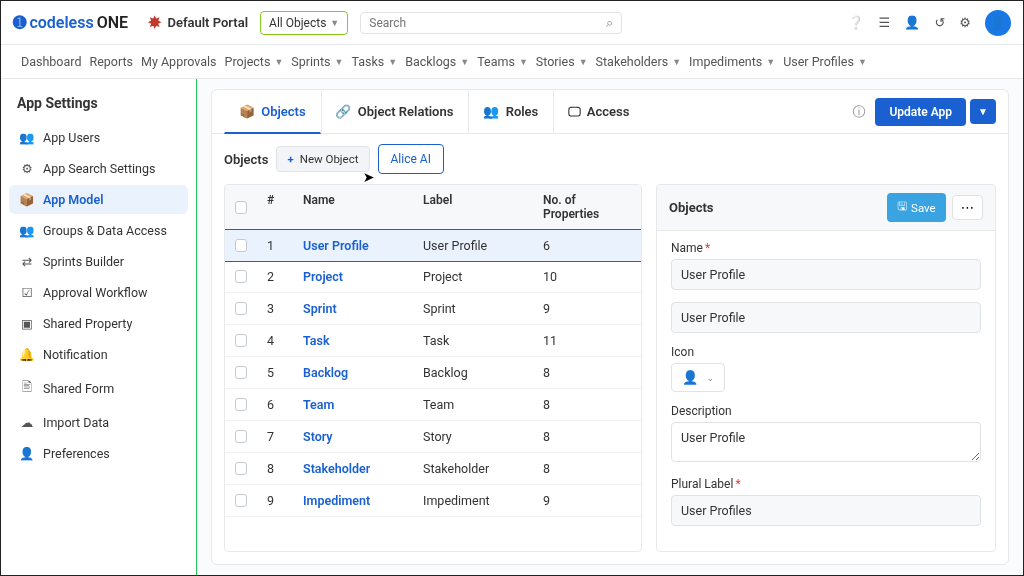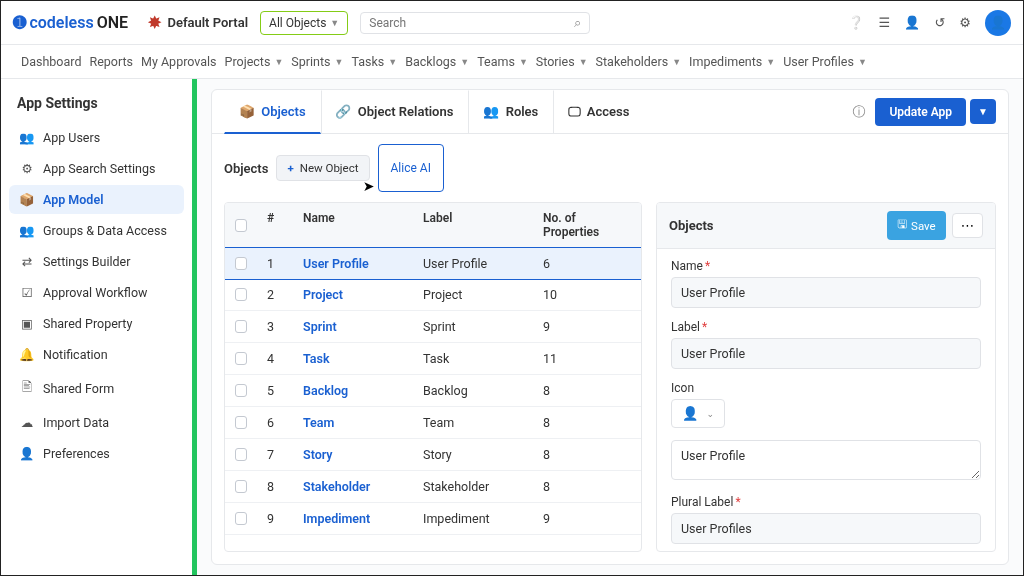--- a/index.html
+++ b/index.html
@@ -4,51 +4,51 @@
 <style>
 * { box-sizing: border-box; margin: 0; padding: 0; font-family: -apple-system, BlinkMacSystemFont, "Segoe UI", Roboto, Arial, sans-serif; }
 body { background: #f5f6f8; font-size: 13px; color: #333; }
 .app { width: 1024px; height: 576px; background: #fff; border: 1px solid #222; display: flex; flex-direction: column; overflow: hidden; }
 .topbar { display: flex; align-items: center; padding: 6px 12px; border-bottom: 1px solid #e6e8eb; gap: 12px; height: 44px; }
 .logo { display: flex; align-items: center; gap: 3px; font-weight: 600; color: #1a60d1; font-size: 16px; }
 .logo .one { color: #222; }
 .portal { display: flex; align-items: center; gap: 6px; font-weight: 600; color: #333; margin-left: 8px; }
 .red-spark { color: #c0392b; font-size: 16px; }
 .obj-select { display: flex; align-items: center; gap: 4px; padding: 4px 8px; border: 1px solid #84cc16; border-radius: 4px; font-size: 12px; background: #fff; }
-.search-wrap { display: flex; align-items: center; border: 1px solid #e0e2e6; border-radius: 4px; padding: 2px 8px; width: 230px; background: #fff; }
+.search-wrap { display: flex; align-items: center; border: 1px solid #e0e2e6; border-radius: 4px; padding: 2px 8px; width: 262px; background: #fff; }
 .search-wrap input { border: none; outline: none; flex: 1; font-size: 12px; }
 .search-wrap .sicon { color: #888; }
 .top-icons { margin-left: auto; display: flex; align-items: center; gap: 14px; color: #555; }
 .top-icons .iconbtn { cursor: pointer; }
 .avatar { width: 26px; height: 26px; border-radius: 50%; background: #1a78e5; display: flex; align-items: center; justify-content: center; color: #fff; }
 .navbar { display: flex; align-items: center; gap: 8px; padding: 0 20px; border-bottom: 1px solid #e6e8eb; height: 34px; font-size: 12.5px; color: #555; }
 .nav-item { display: flex; align-items: center; gap: 4px; cursor: pointer; }
 .caret { font-size: 9px; color: #888; }
 .body { display: flex; flex: 1; overflow: hidden; }
-.sidebar { width: 196px; border-right: 5px solid #22c55e; padding: 12px 8px; background: #fff; }
+.sidebar { width: 196px; border-right: 1px solid #22c55e; padding: 12px 8px; background: #fff; }
 .side-title { font-weight: 700; font-size: 14px; margin: 4px 8px 12px; }
 .side-item { display: flex; align-items: center; gap: 8px; padding: 7px 10px; border-radius: 6px; font-size: 12.5px; color: #333; cursor: pointer; margin-bottom: 2px; }
 .side-item.active { background: #eaf2fd; color: #1a60d1; font-weight: 600; }
 .side-icon { width: 16px; text-align: center; color: #555; }
 .side-item.active .side-icon { color: #1a60d1; }
 .main { flex: 1; padding: 10px 14px; display: flex; flex-direction: column; overflow: hidden; background: #fafbfc; }
 .main-inner { background: #fff; border: 1px solid #e6e8eb; border-radius: 6px; flex: 1; display: flex; flex-direction: column; overflow: hidden; }
 .tabs-row { display: flex; align-items: center; border-bottom: 1px solid #e6e8eb; padding: 0 12px; height: 44px; }
 .tab { display: flex; align-items: center; gap: 6px; padding: 0 14px; height: 44px; font-size: 13px; font-weight: 600; color: #333; cursor: pointer; border: 1px solid transparent; }
 .tab.active { color: #1a60d1; border-bottom: 2px solid #1a60d1; }
 .tab + .tab { border-left: 1px solid #e6e8eb; }
 .tabs-right { margin-left: auto; display: flex; align-items: center; gap: 10px; }
 .info-icon { color: #888; display:flex; align-items:center; justify-content:center; }
 .update-btn { background: #1a60d1; color: #fff; border: none; border-radius: 4px; padding: 7px 14px; font-weight: 600; font-size: 12px; display: flex; align-items: center; gap: 4px; cursor: pointer; }
 .update-caret { background: #1a60d1; color: #fff; border: none; padding: 7px 8px; border-radius: 4px; font-size: 10px; cursor: pointer; margin-left: -6px; }
 .subrow { display: flex; align-items: center; gap: 8px; padding: 10px 12px; }
 .crumb { font-weight: 600; font-size: 13px; color: #333; }
 .new-btn { display: flex; align-items: center; gap: 6px; border: 1px solid #e0e2e6; background: #f2f4f7; border-radius: 4px; padding: 5px 10px; font-size: 11.5px; color: #333; cursor: pointer; position: relative; }
 .plus { color: #1a60d1; font-weight: 700; }
-.alice-btn { border: 1px solid #1a60d1; color: #1a60d1; background: #fff; border-radius: 4px; padding: 16px 12px; font-size: 12px; cursor: pointer; }
+.alice-btn { border: 1px solid #1a60d1; color: #1a60d1; background: #fff; border-radius: 4px; padding: 7px 12px; font-size: 12px; cursor: pointer; }
 .cursor-arrow { position: absolute; right: -6px; bottom: -14px; font-size: 14px; color: #000; pointer-events: none; }
 .content-split { display: flex; flex: 1; overflow: hidden; padding: 0 12px 12px; gap: 14px; }
 .table-panel { flex: 1; border: 1px solid #e6e8eb; border-radius: 4px; overflow: hidden; }
 .thead { display: flex; background: #f6f8fa; border-bottom: 1px solid #e6e8eb; font-weight: 600; font-size: 12px; color: #333; }
 .th, .td { padding: 8px 10px; }
 .col-chk { width: 32px; display: flex; align-items: center; justify-content: center; }
 .col-num { width: 36px; }
 .col-name { width: 120px; }
 .col-label { width: 120px; }
 .col-props { flex: 1; }
@@ -165,21 +165,21 @@
           <div class="side-item active">
             <span class="side-icon">📦</span>
             <span>App Model</span>
           </div>
           <div class="side-item">
             <span class="side-icon">👥</span>
             <span>Groups &amp; Data Access</span>
           </div>
           <div class="side-item">
             <span class="side-icon">⇄</span>
-            <span>Settings Builder</span>
+            <span>Sprints Builder</span>
           </div>
           <div class="side-item">
             <span class="side-icon">☑</span>
             <span>Approval Workflow</span>
           </div>
           <div class="side-item">
             <span class="side-icon">▣</span>
             <span>Shared Property</span>
           </div>
           <div class="side-item">
@@ -347,31 +347,31 @@
                   </button>
                 <button class="more-btn">⋯</button>
               </div>
             </div>
             <div class="form-body">
               <div class="field">
                 <label class="flabel"><span>Name</span><span class="req">*</span></label>
                 <input class="finput" value="User Profile" style="">
               </div>
               <div class="field">
-                <label class="flabel"><span>Label</span><span class="req">*</span></label>
                 <input class="finput" value="User Profile" style="">
               </div>
               <div class="field">
                 <label class="flabel">Icon</label>
                 <button class="icon-btn">
                     <span>👤</span>
                     <span class="caret">⌄</span>
                   </button>
               </div>
               <div class="field">
+                <label class="flabel">Description</label>
                 <textarea class="finput" style="">User Profile</textarea>
               </div>
               <div class="field">
                 <label class="flabel"><span>Plural Label</span><span class="req">*</span></label>
                 <input class="finput" value="User Profiles" style="">
               </div>
             </div>
           </div>
         </div>
       </div>

